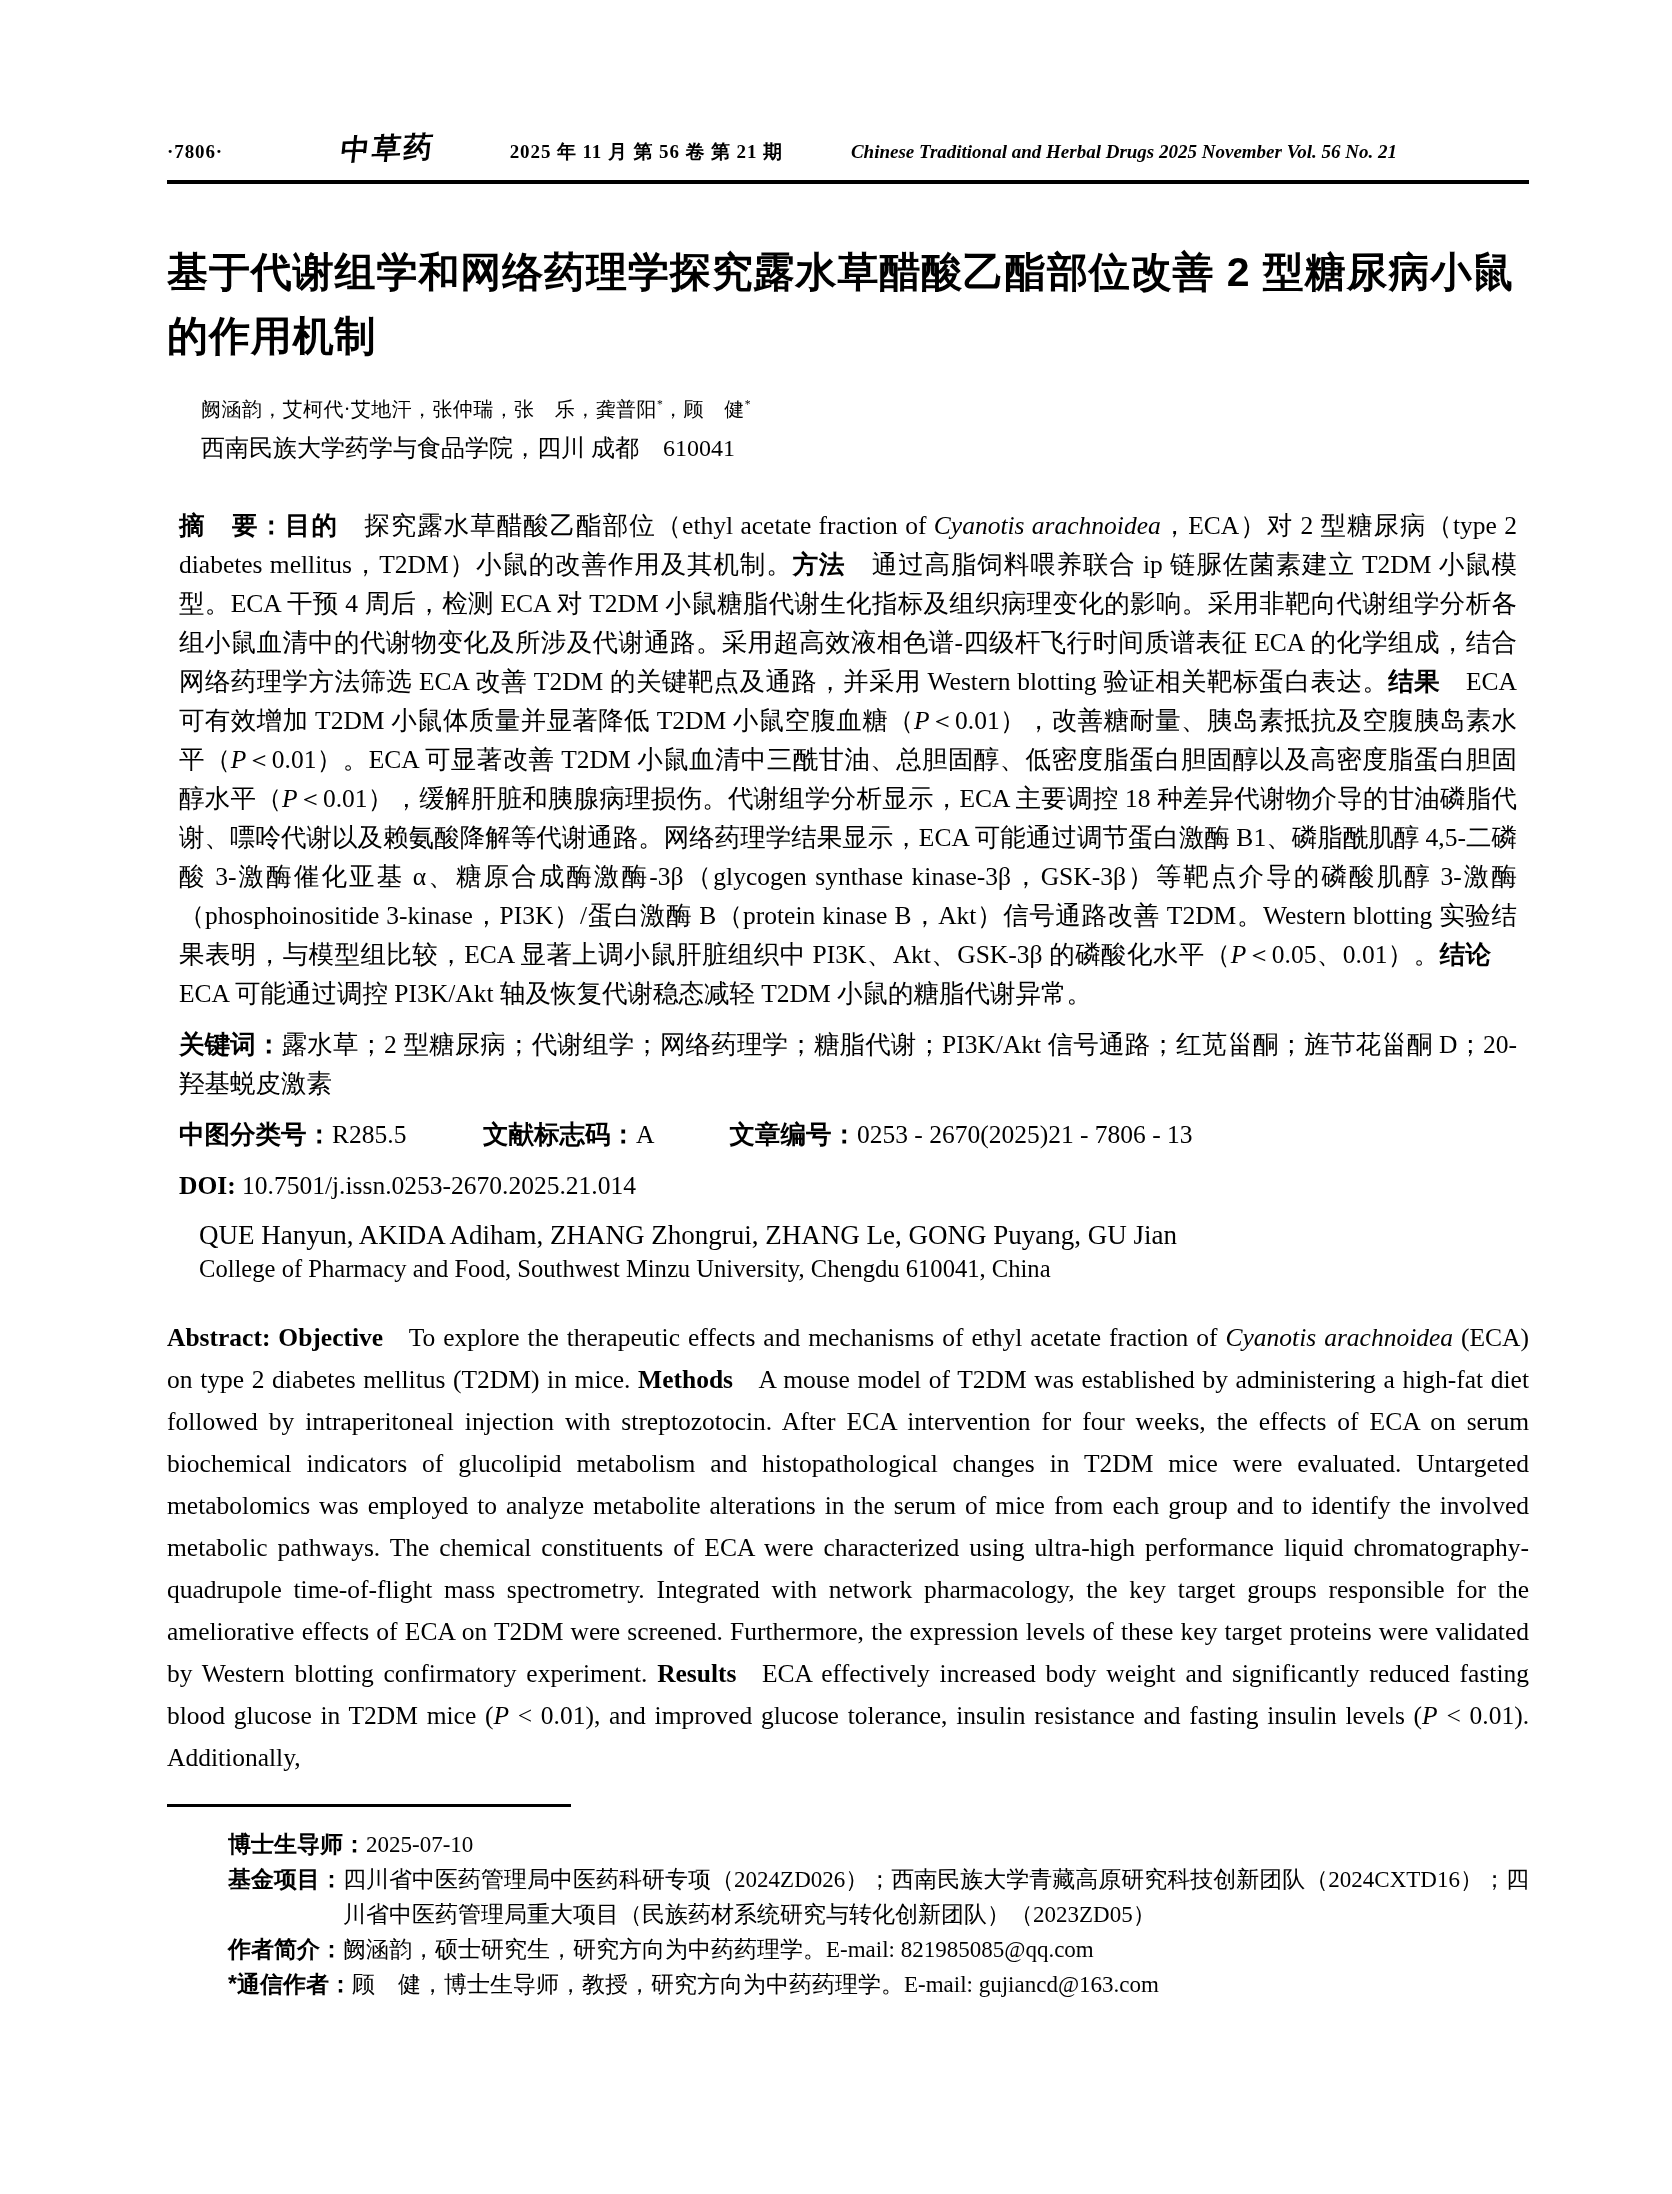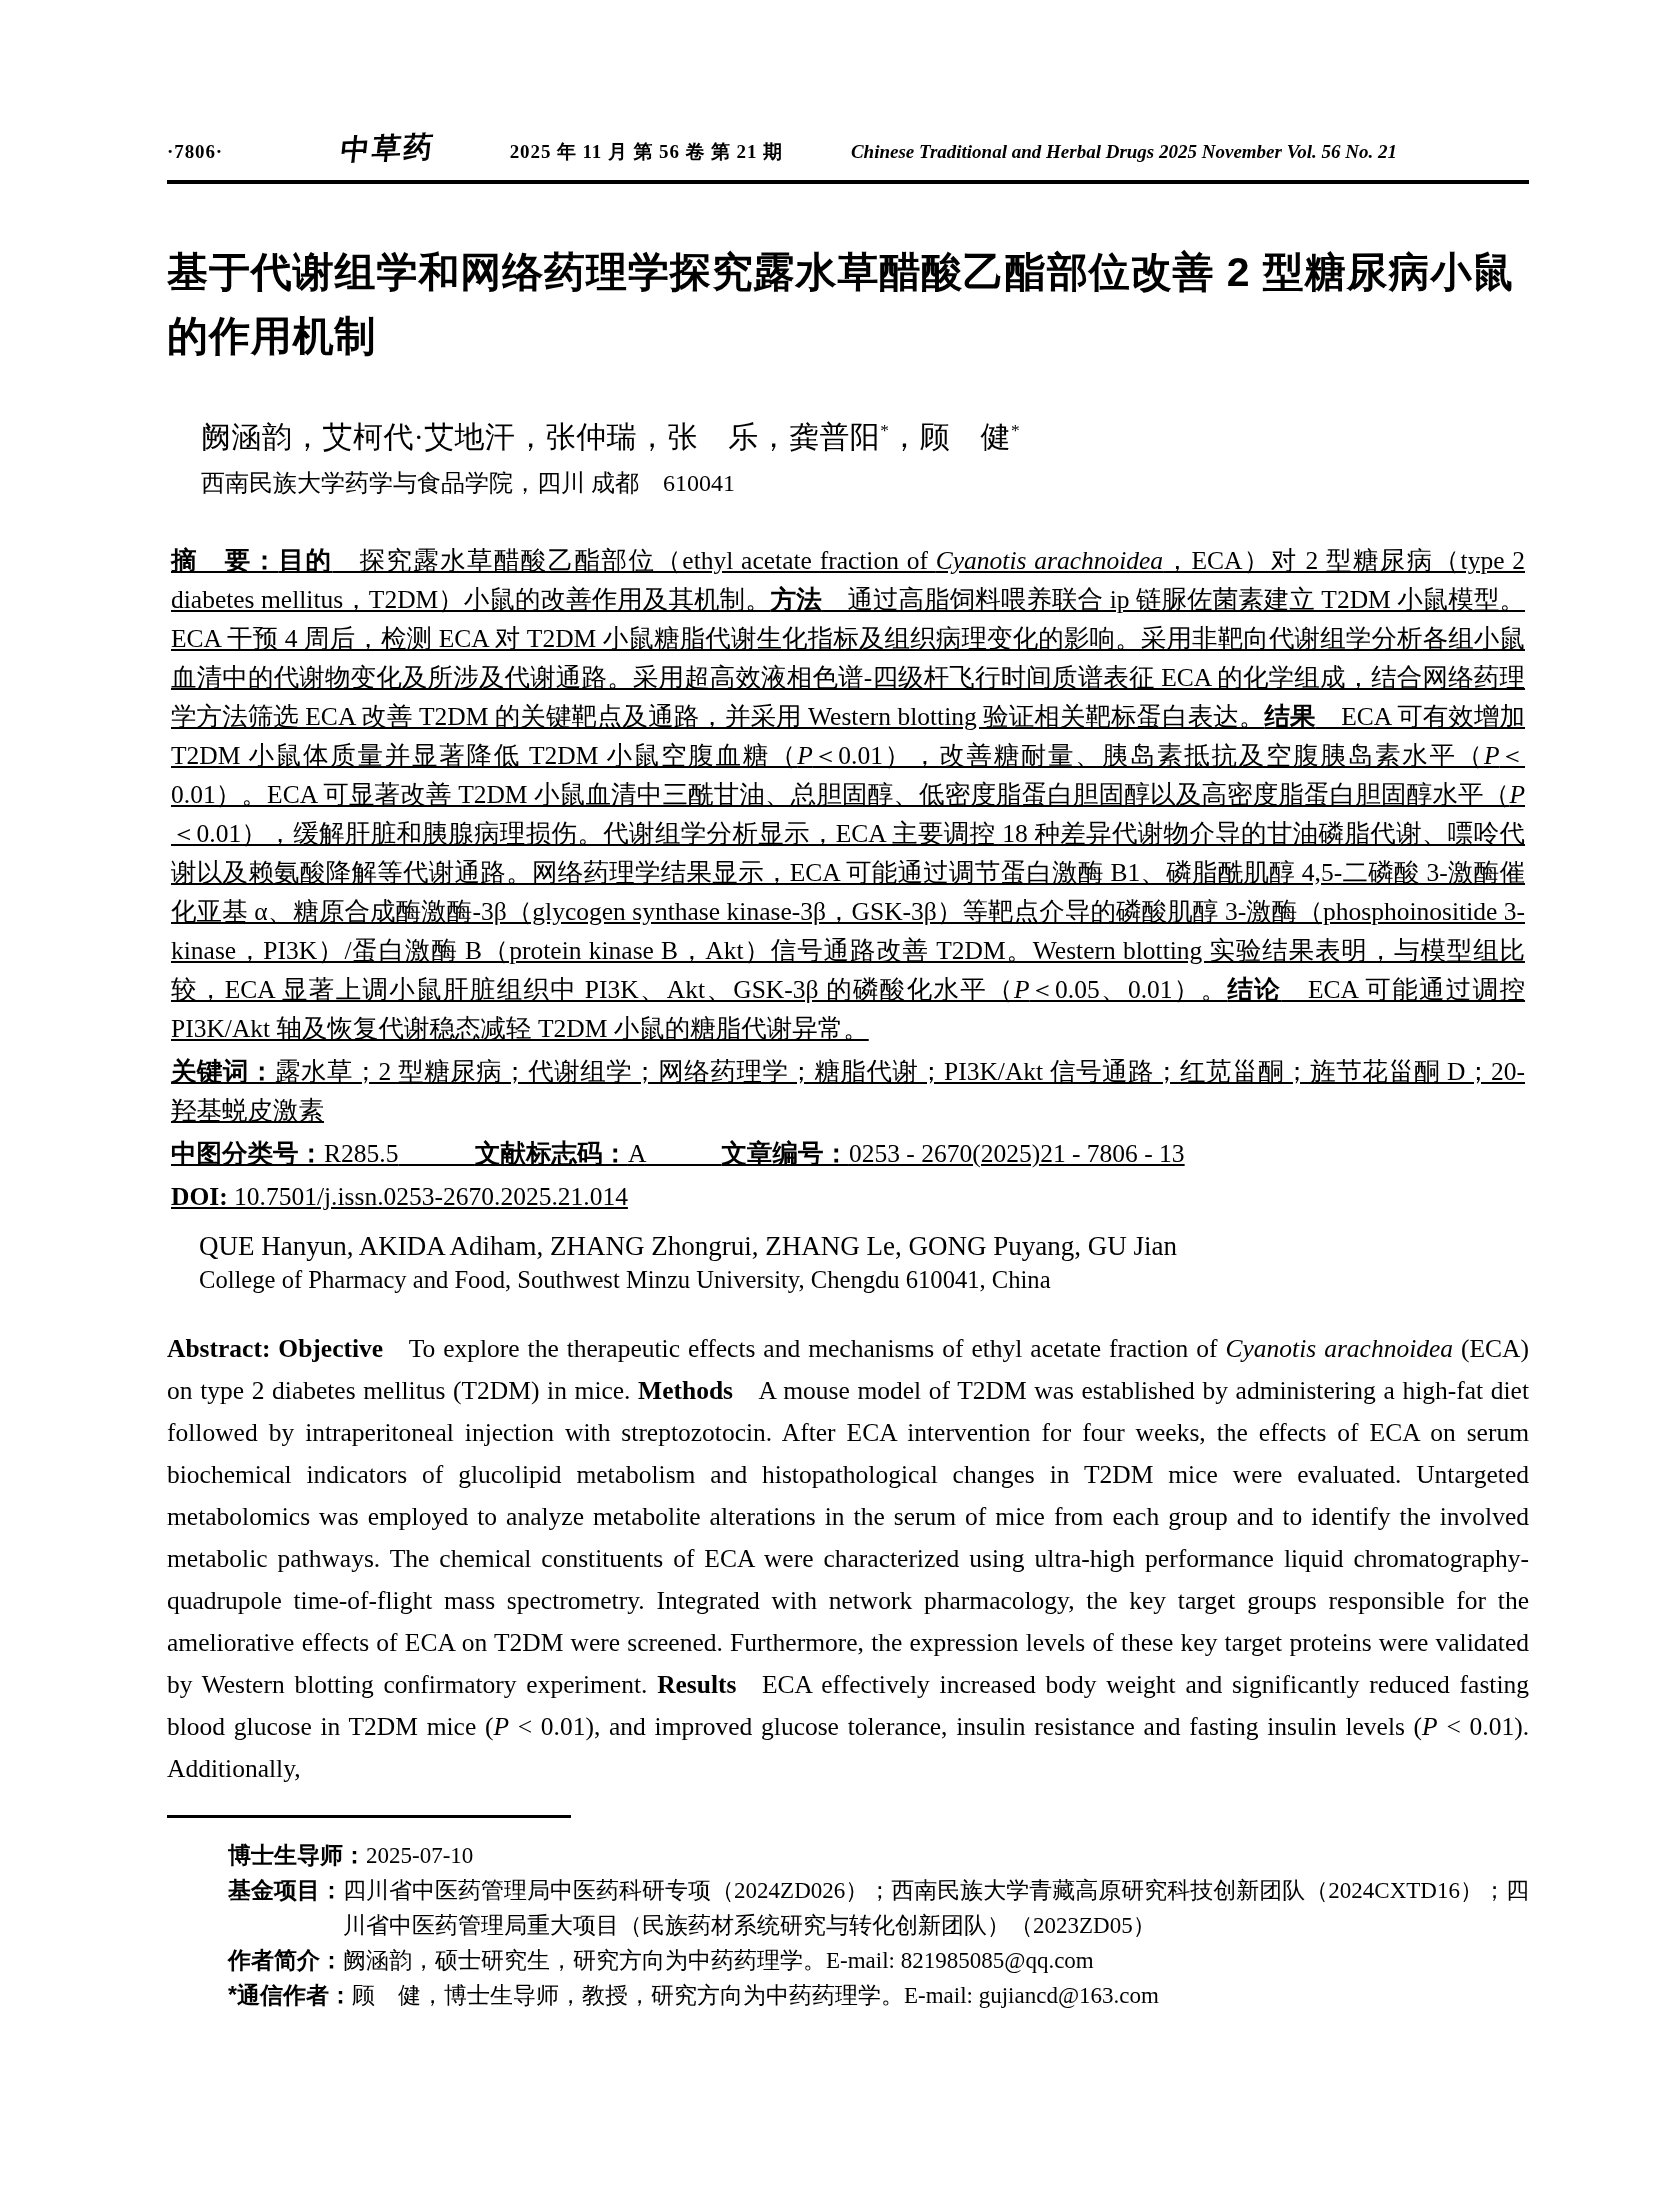--- a/index.html
+++ b/index.html
@@ -12,24 +12,24 @@
   .running-header{display:flex;align-items:baseline;font-size:19px;font-weight:bold;white-space:nowrap;gap:48px;}
   .pageno{letter-spacing:0.9px;}
   .logo{display:inline-block;font-size:29px;margin-left:70px;letter-spacing:2.2px;
         transform:skewX(-8deg) rotate(-2deg);font-weight:bold;}
   .issue-cn{margin-left:27px;letter-spacing:0.9px;}
   .issue-en{margin-left:20px;font-style:italic;}
   .rule{margin-top:10.5px;height:4.4px;background:#000;}
   
   .title-cn{margin:56px 0 0;font-size:41px;line-height:64px;font-weight:bold;
             font-family:"Liberation Sans","DejaVu Sans",sans-serif;letter-spacing:0.9px;}
-  .authors-cn{margin:49px 0 0;padding-left:34px;font-size:30px;letter-spacing:0.4px;}
+  .authors-cn{margin:28px 0 0;padding-left:34px;font-size:20px;letter-spacing:0.4px;}
   .affil-cn{margin:8.8px 0 0;padding-left:34px;font-size:24px;}
   .cn-block{margin-top:42px;font-size:25.5px;line-height:39px;text-align:justify;}
-  .cn-block p{margin:4px;text-decoration:underline;}
+  .cn-block p{margin:12px;}
   .cn-block .b{font-family:"Liberation Sans","DejaVu Sans",sans-serif;text-align:right;}
   .cn-block .doi-line .b{font-family:"Liberation Serif","DejaVu Serif",serif;}
   .class-line,.doi-line{text-align:left;}
   
   .title-en{margin:42px 0 0;font-size:41px;line-height:67px;font-weight:bold;}
   .authors-en{margin:15px 0 0;padding-left:32px;font-size:27px;}
   .affil-en{margin:4.4px 0 0;padding-left:32px;font-size:24.6px;}
   .en-block{margin-top:34px;font-size:25.5px;line-height:42px;text-align:justify;}
   .en-block p{margin:0;}
   .en-block .b{font-family:"Liberation Serif","DejaVu Serif",serif;}

